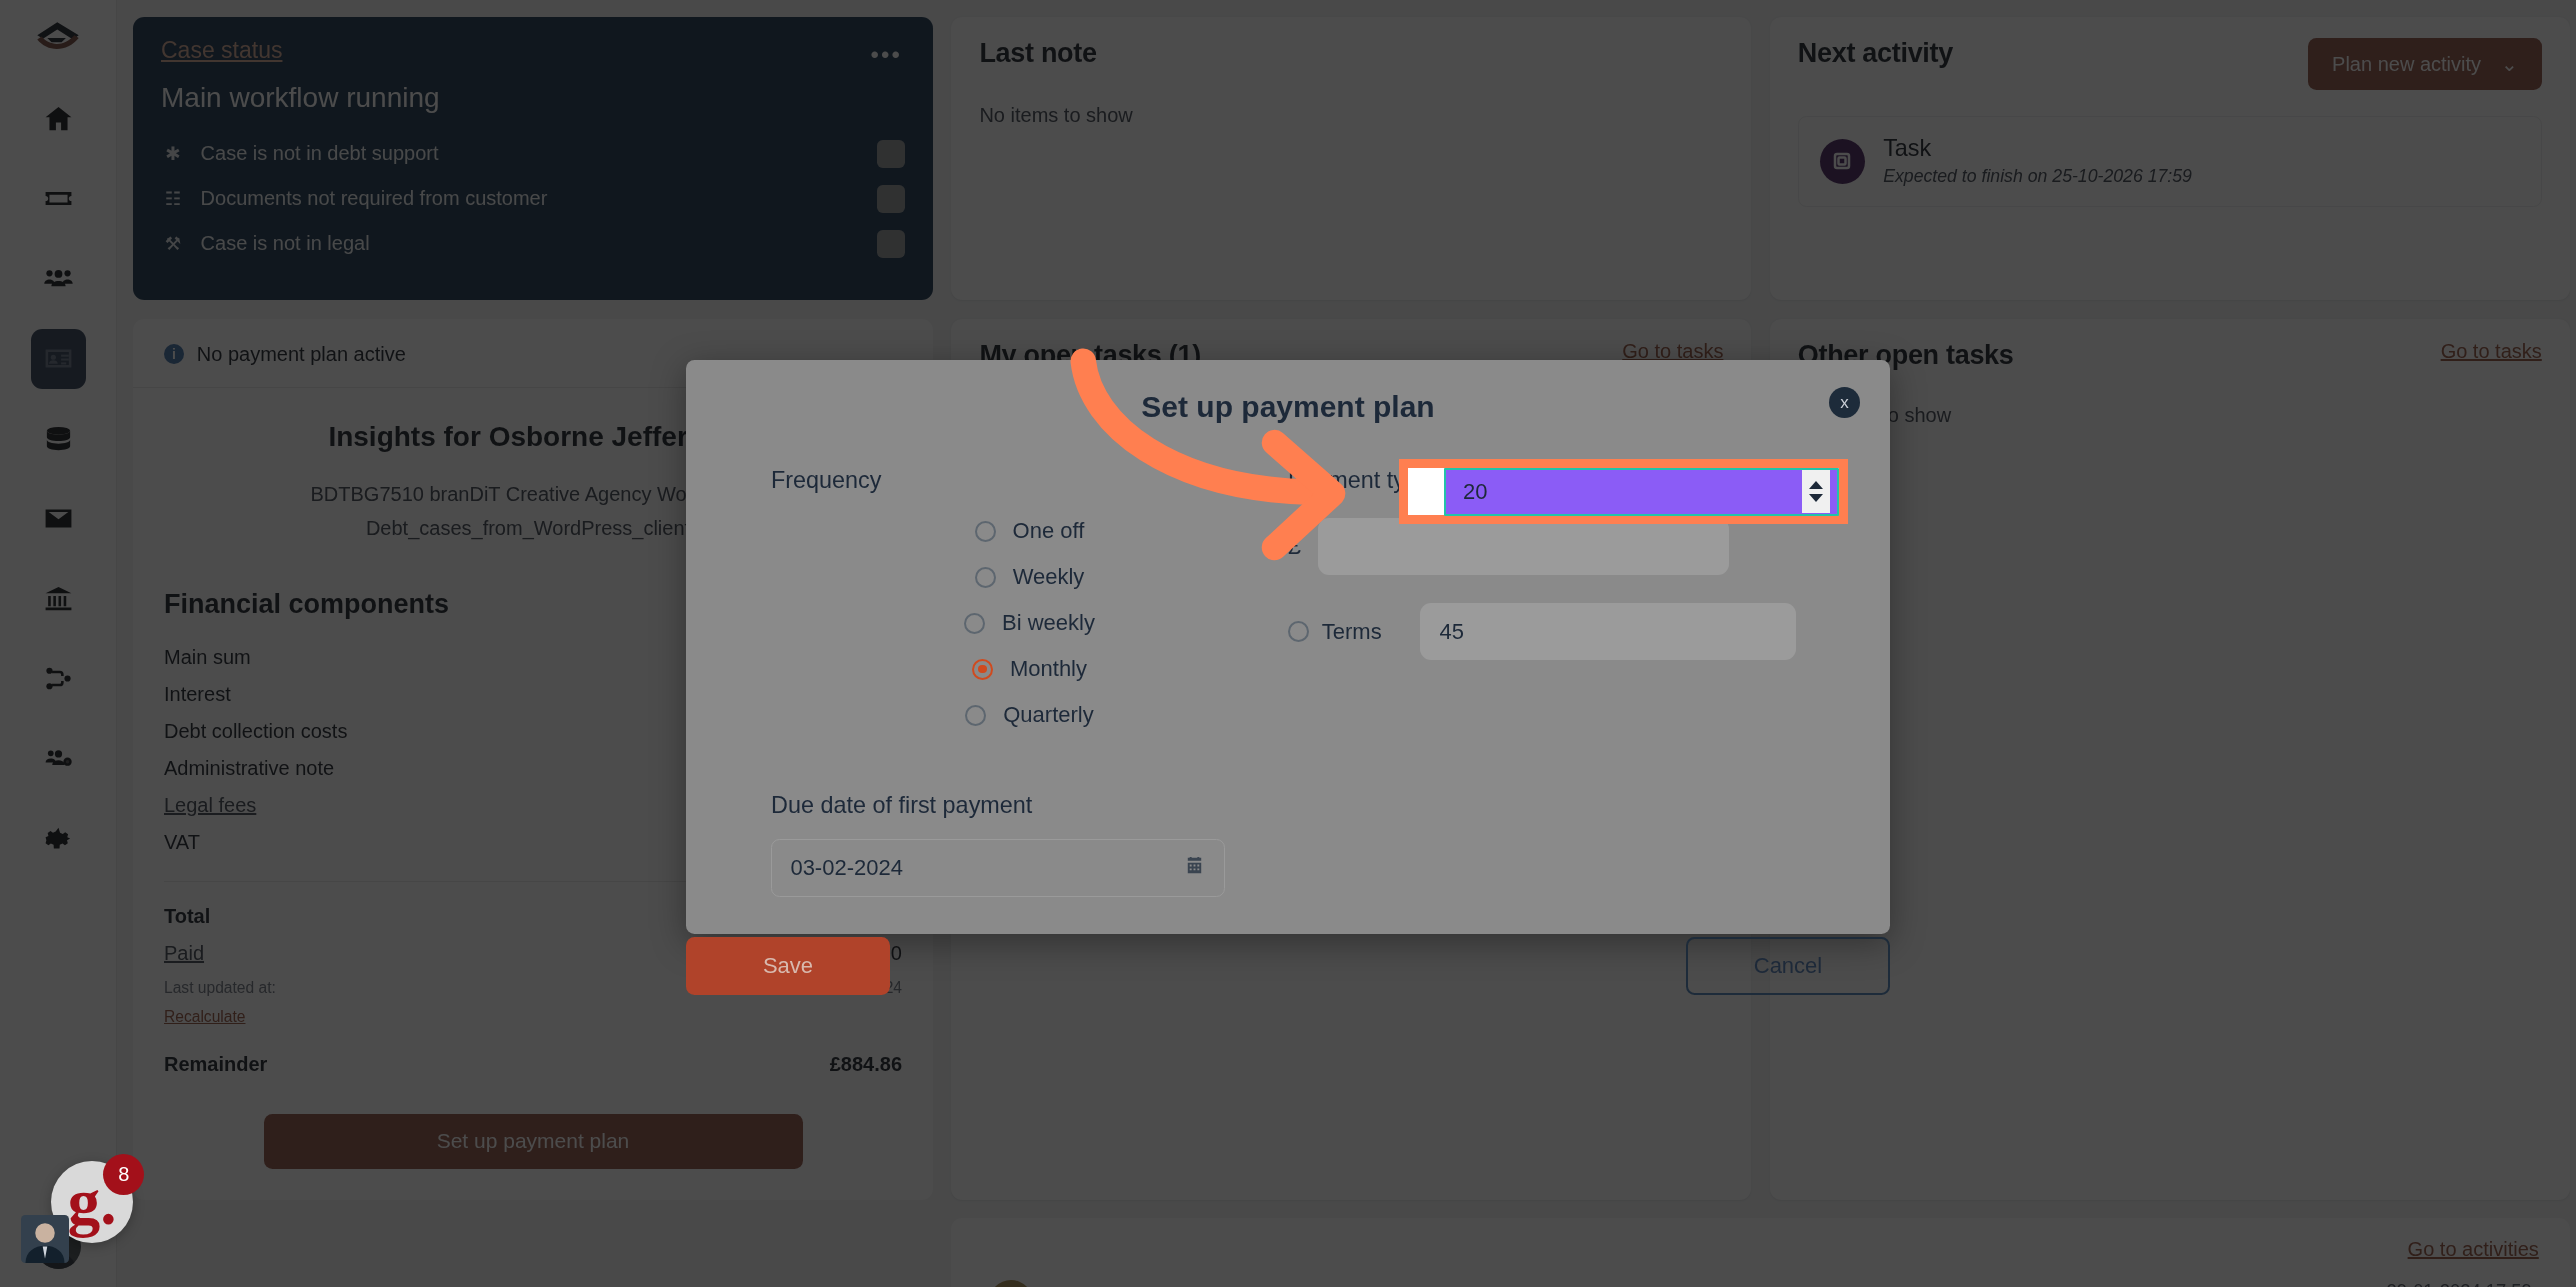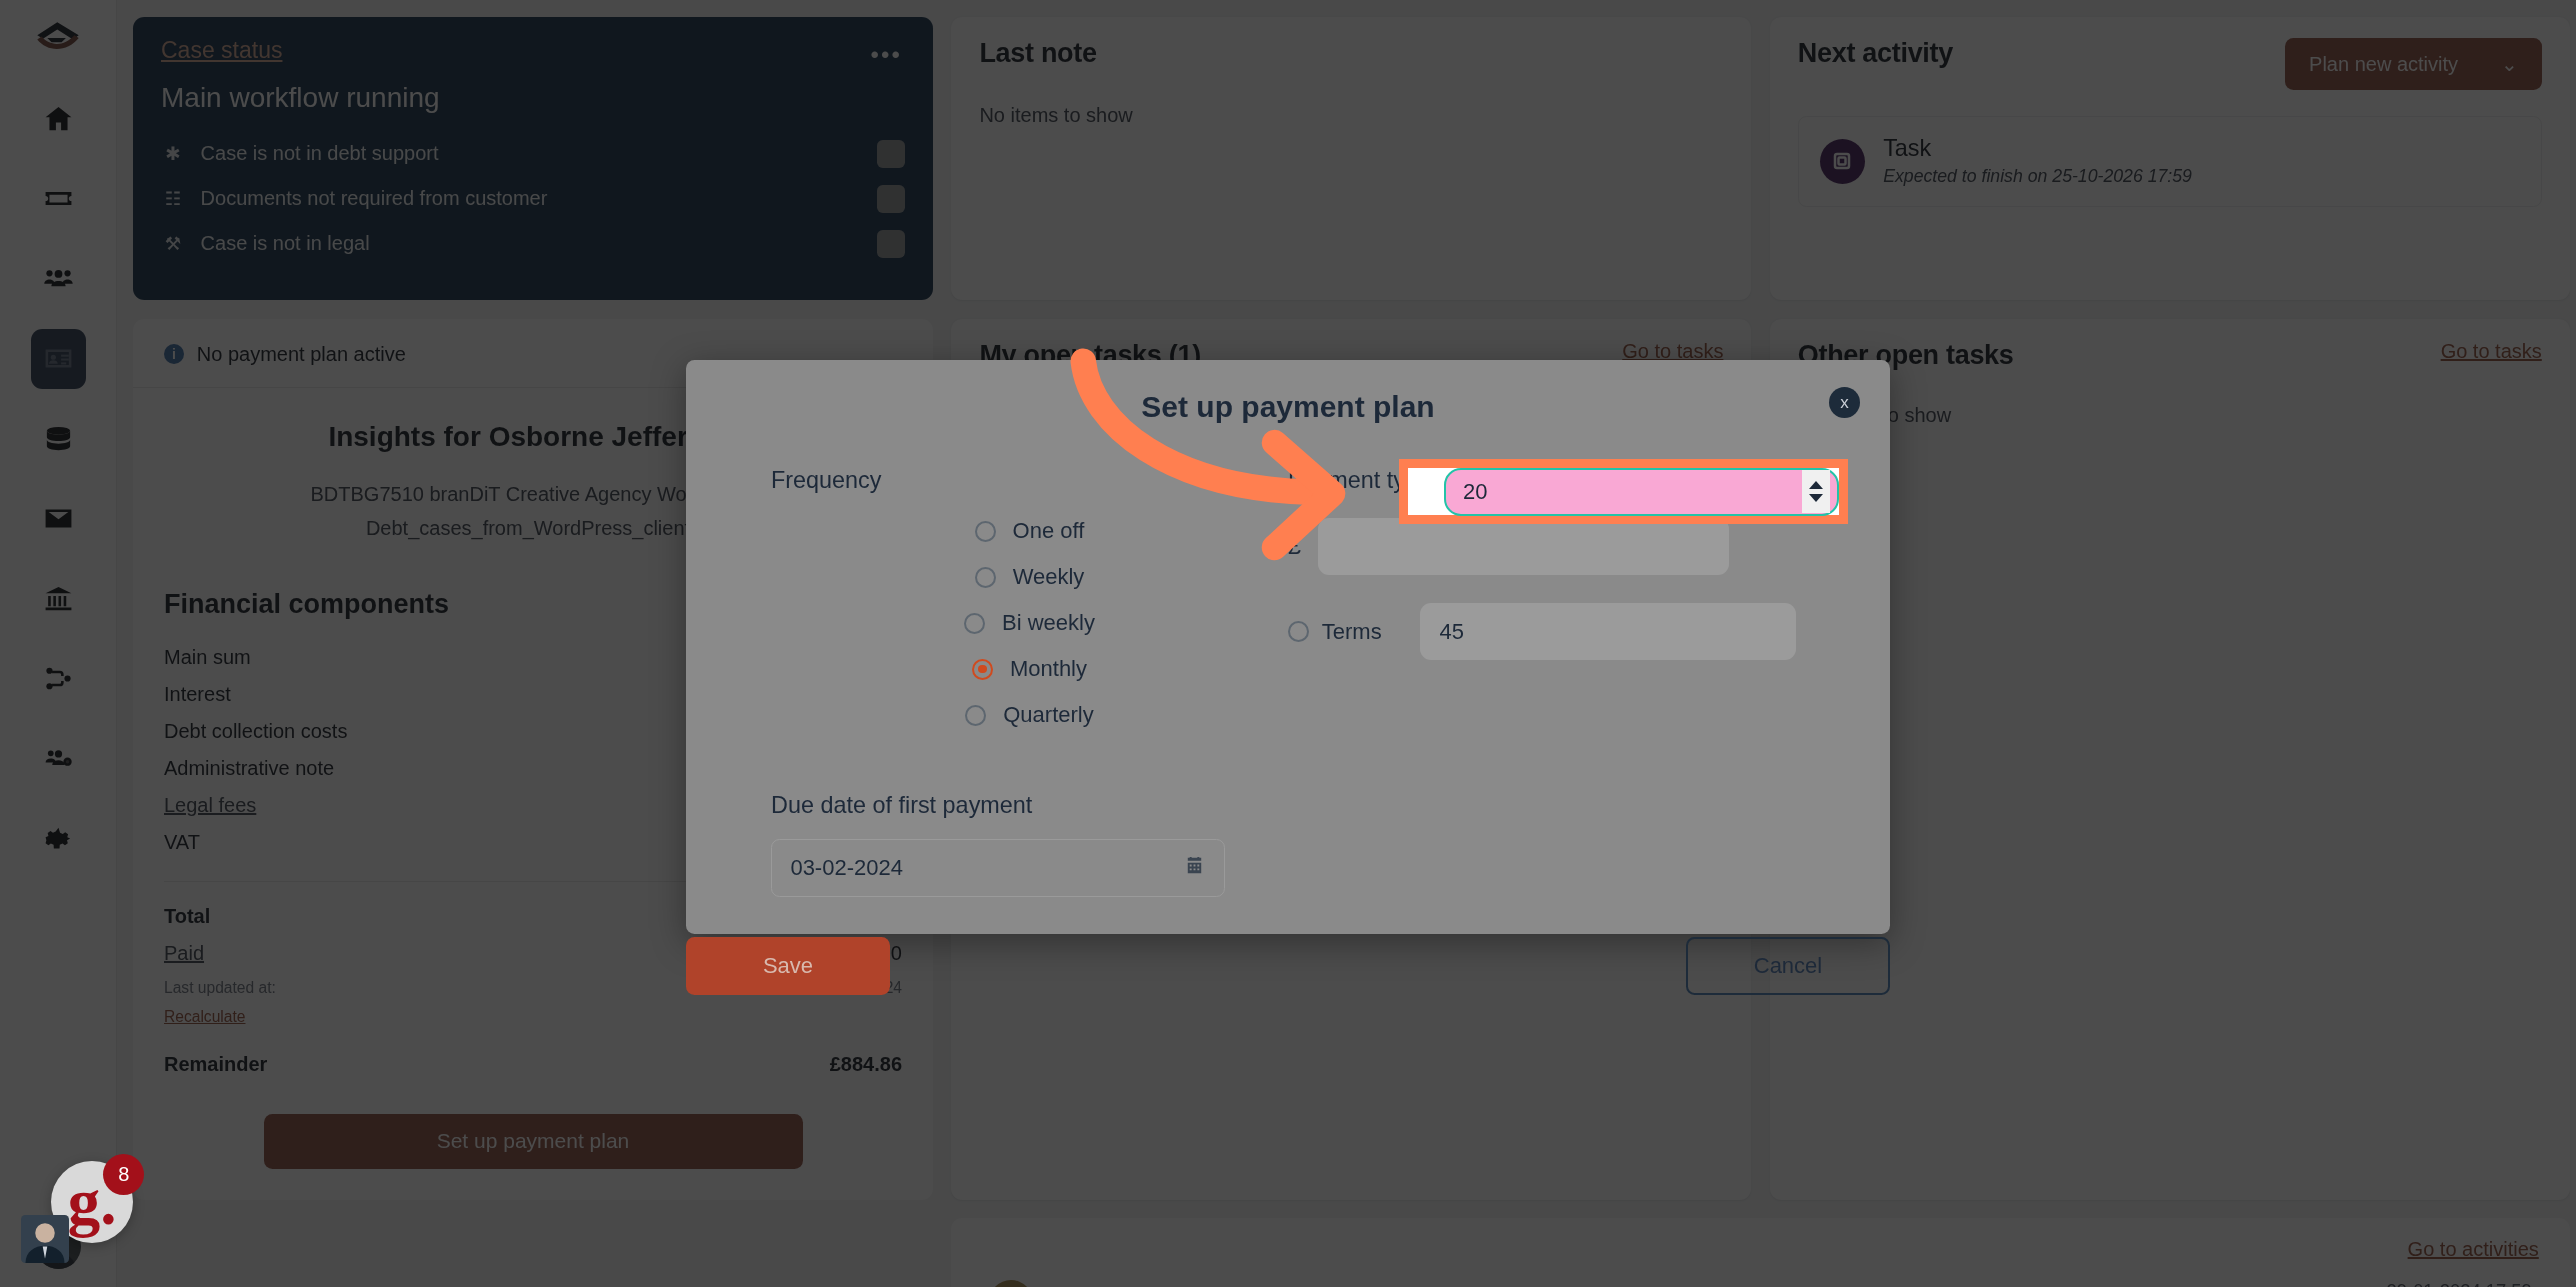--- a/index.html
+++ b/index.html
@@ -100,21 +100,21 @@
 
   
   .last-note { grid-column: 2; grid-row: 1; min-height: 248px; }
   .ln-body { font-size: 20px; color:#344054; margin-top: 35px; }
 
   
   .next-activity { grid-column: 3; grid-row: 1; min-height: 248px; }
   .btn-plan {
     background:#b0432a; color:#fff; border:none; border-radius: 8.5px;
     height: 52px; padding: 0 24px; font-size: 20px; font-family: inherit;
-    display:flex; align-items:center; gap: 43px; cursor:pointer;
+    display:flex; align-items:center; gap: 20px; cursor:pointer;
   }
   .na-item { margin-top: 25.5px; border:1.4px solid #eaecf0; border-radius: 8.5px; padding: 18.4px 21px; display:flex; gap: 18.4px; align-items:center; }
   .na-badge { width: 45px; height: 45px; border-radius: 50%; background:#53127a; display:flex; align-items:center; justify-content:center; }
   .na-badge svg { width: 24px; height: 24px; stroke: #fff; fill: none; stroke-width: 2.5; }
   .na-t { font-size: 23.4px; color:#101828; }
   .na-s { font-size: 17.7px; color:#344054; font-style: italic; margin-top: 4.3px; }
 
   
   .my-tasks { grid-column: 2; grid-row: 2; min-height: 163px; }
   .other-tasks { grid-column: 3; grid-row: 2; min-height: 163px; }
@@ -188,22 +188,22 @@
 
   
   #hl {
     position: absolute; left: 1399px; top: 459px;
     width: 449px; height: 65px;
     border: 9.2px solid #ff7f50; background: #ffffff;
     z-index: 40;
     display:flex; align-items:center; justify-content:center;
   }
   .spin-wrap {
-    width: 96%; height: 48px; border: 2.1px solid #23c3a8; border-radius: 17px;
-    background:#f9a8d4; display:flex; align-items:center; padding: 0 7px 0 17px; margin-left: 36px;
+    width: 96%; height: 48px; border: 2.1px solid #23c3a8; border-radius: 1px;
+    background:#8b5cf6; display:flex; align-items:center; padding: 0 7px 0 17px; margin-left: 36px;
   }
   .spin-val { flex:1; font-size: 22px; color:#1d2939; }
   .spin-btns { width: 28px; height: 43px; background:#f0f0f0; display:flex; flex-direction:column;
     align-items:center; justify-content:center; gap: 4.3px; }
   .spin-btns i { display:block; width:0; height:0; border-left: 7px solid transparent; border-right: 7px solid transparent; }
   .spin-btns i.up { border-bottom: 8.5px solid #1d2939; }
   .spin-btns i.dn { border-top: 8.5px solid #1d2939; }
 
   
   #arrow { position:absolute; left: 1049px; top: 347px; width: 383px; height: 255px; z-index: 50; pointer-events:none; }

